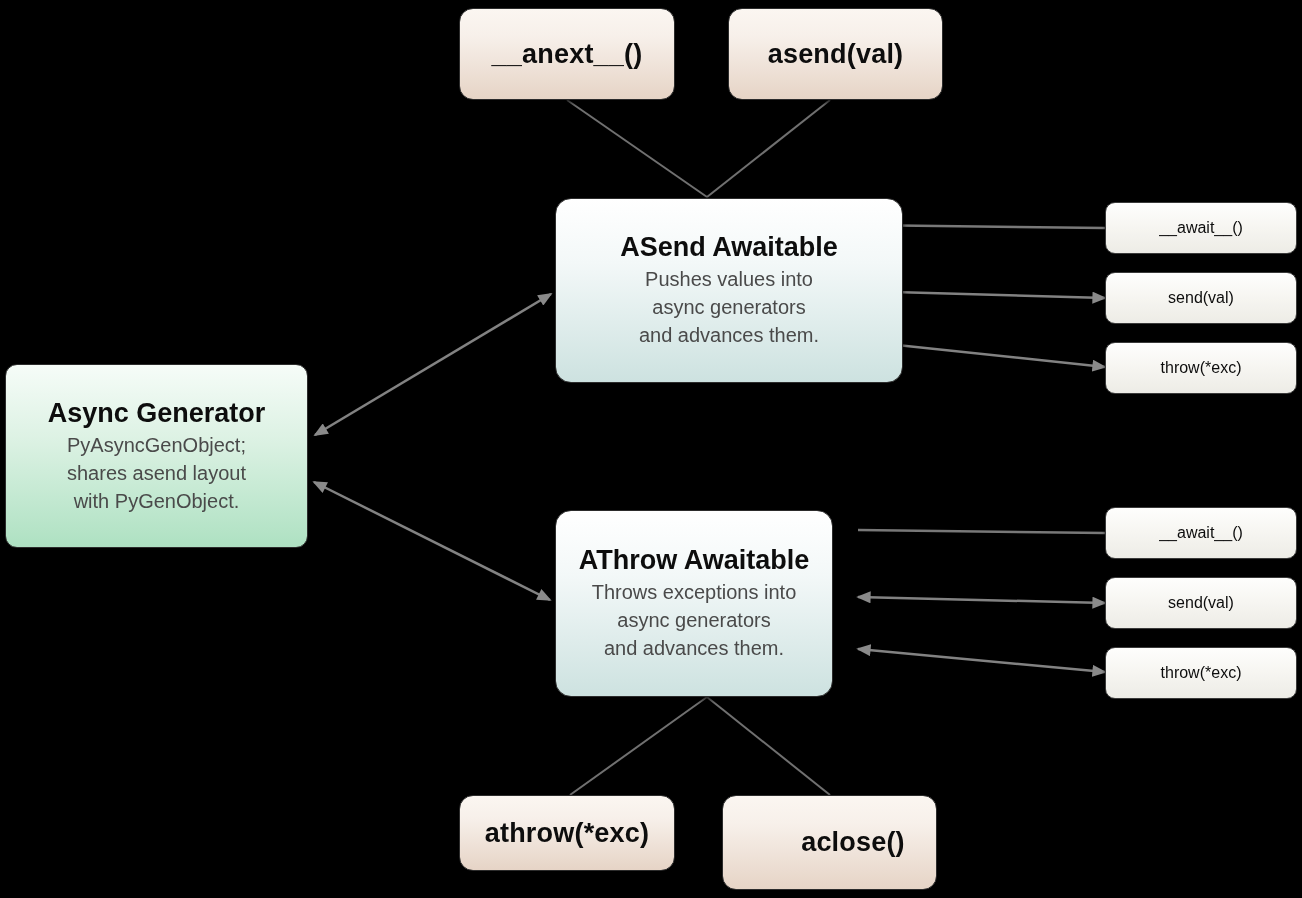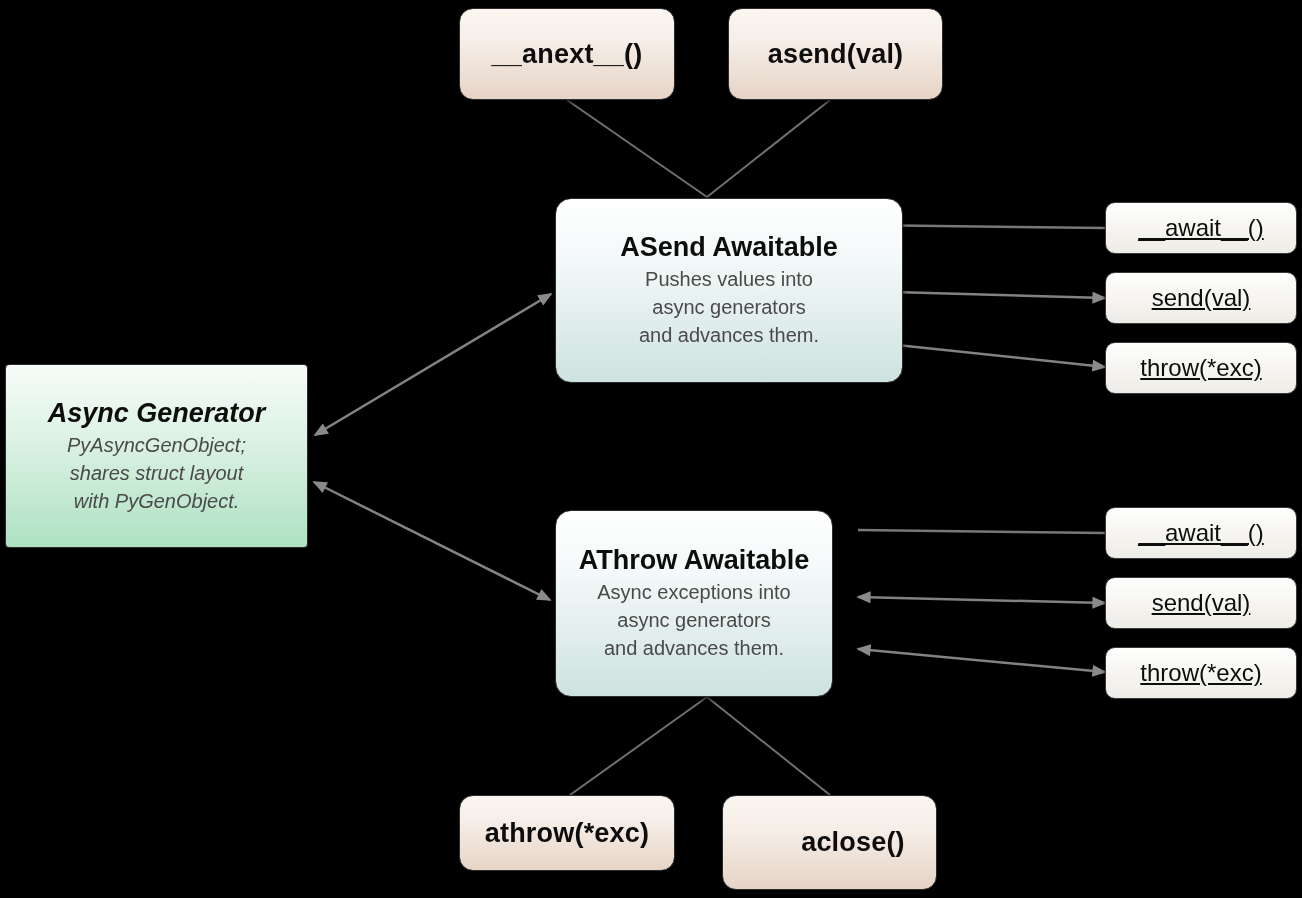--- a/index.html
+++ b/index.html
@@ -39,41 +39,39 @@
   }
   .node.teal {
     background: linear-gradient(180deg, #ffffff 0%, #f3f8f8 35%, #cde2e0 100%);
     border: 1px solid #2c2c2c;
     border-radius: 16px;
     box-shadow: 0 2px 5px rgba(0,0,0,0.85);
   }
   .node.green {
     background: linear-gradient(180deg, #f6fcf8 0%, #ddf2e4 40%, #aee1c2 100%);
     border: 1px solid #2c2c2c;
-    border-radius: 4px;
+    border-radius: 12px;
     box-shadow: 0 2px 5px rgba(0,0,0,0.85);
-    font-style: italic;
   }
   .node.small {
     background: linear-gradient(180deg, #fefefd 0%, #f7f6f2 45%, #edece6 100%);
     border: 1px solid #3a3a3a;
     border-radius: 10px;
     box-shadow: 0 2px 3px rgba(0,0,0,0.9);
   }
   .label-bold {
     font-size: 27px;
     font-weight: bold;
     color: #0d0d0d;
     letter-spacing: 0.2px;
   }
   .label-plain {
-    font-size: 24px;
+    font-size: 16px;
     font-weight: normal;
     color: #0d0d0d;
-    text-decoration: underline;
   }
   .node-title {
     font-size: 27px;
     font-weight: bold;
     color: #0d0d0d;
     margin-bottom: 2px;
   }
   .node-body {
     font-size: 20px;
     font-weight: normal;
@@ -122,27 +120,27 @@
   <div class="node teal" style="left:555px; top:198px; width:348px; height:185px;">
     <div class="node-title">ASend Awaitable</div>
     <div class="node-body">Pushes values into
 async generators
 and advances them.</div>
   </div>
 
   <div class="node green" style="left:5px; top:364px; width:303px; height:184px;">
     <div class="node-title">Async Generator</div>
     <div class="node-body">PyAsyncGenObject;
-shares struct layout
+shares asend layout
 with PyGenObject.</div>
   </div>
 
   <div class="node teal" style="left:555px; top:510px; width:278px; height:187px;">
     <div class="node-title">AThrow Awaitable</div>
-    <div class="node-body">Async exceptions into
+    <div class="node-body">Throws exceptions into
 async generators
 and advances them.</div>
   </div>
 
   <div class="node small" style="left:1105px; top:202px; width:192px; height:52px;">
     <span class="label-plain">__await__()</span>
   </div>
   <div class="node small" style="left:1105px; top:272px; width:192px; height:52px;">
     <span class="label-plain">send(val)</span>
   </div>

